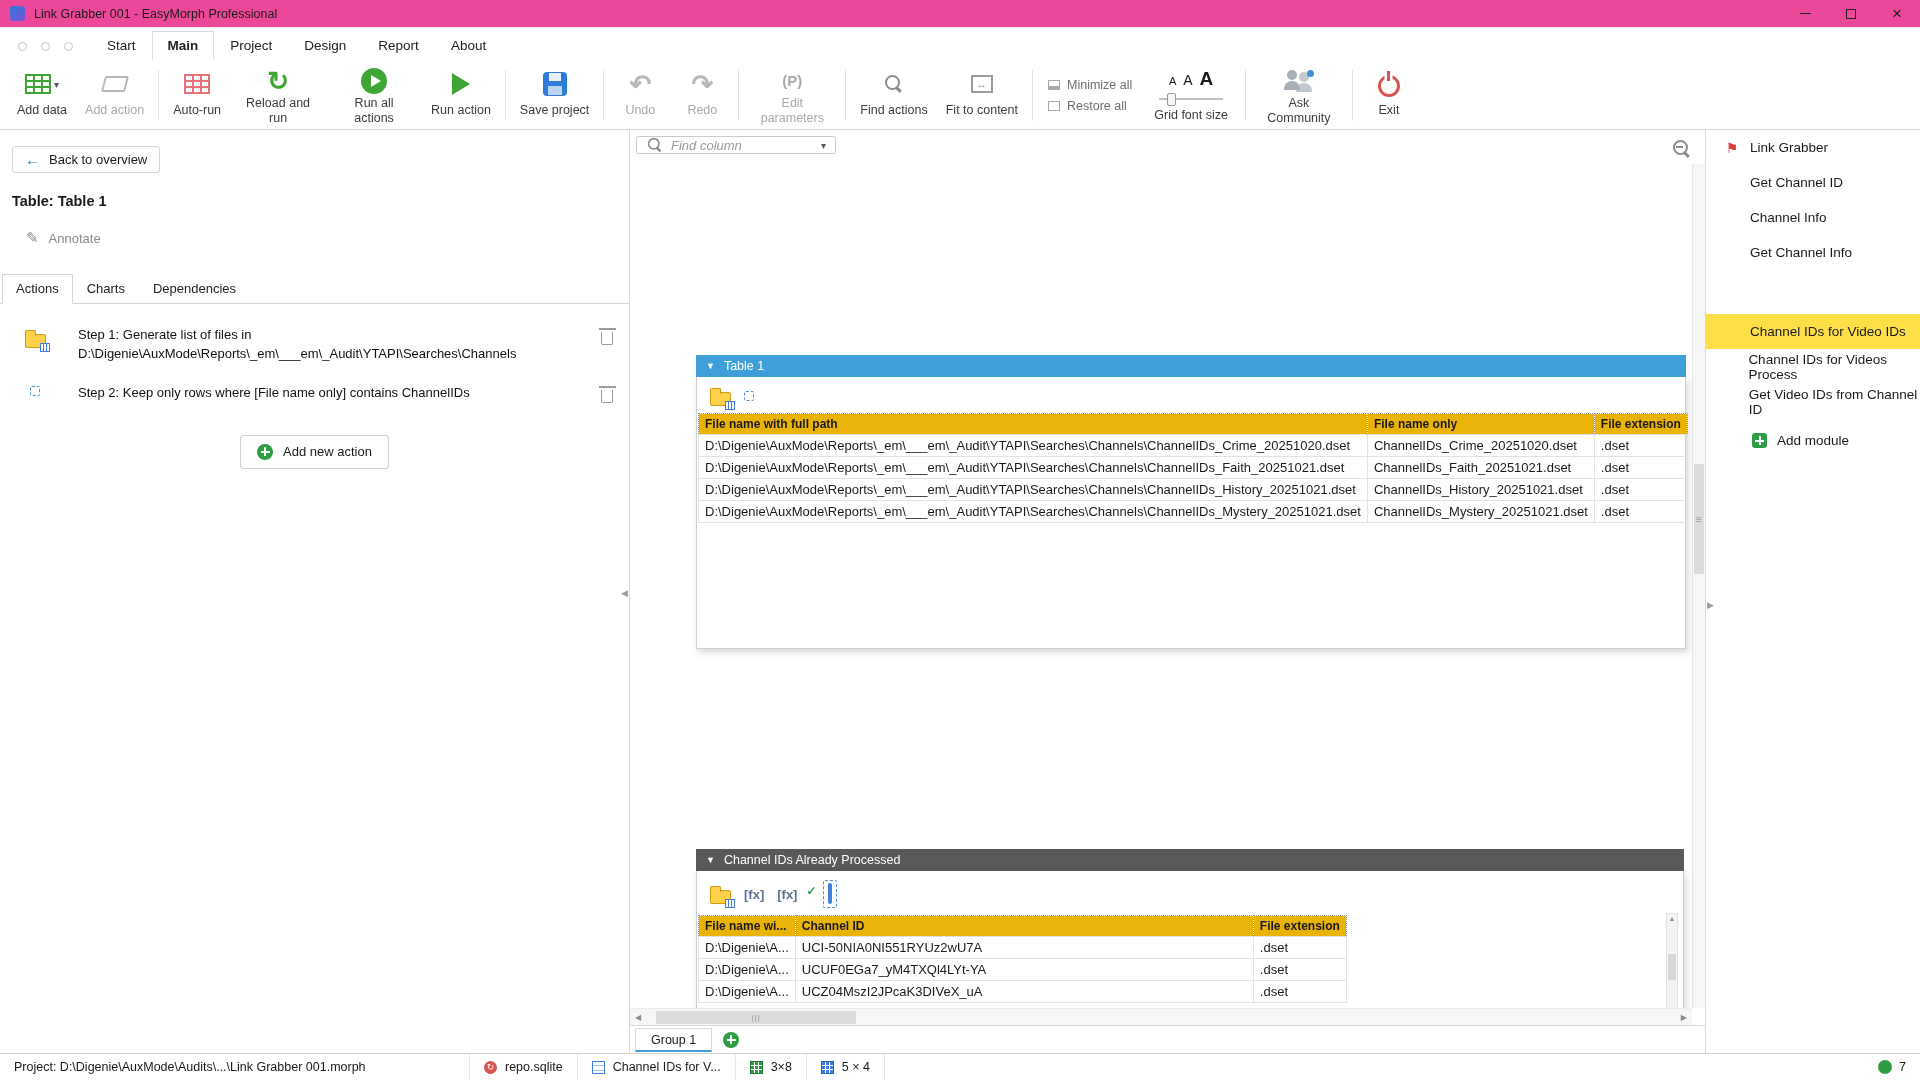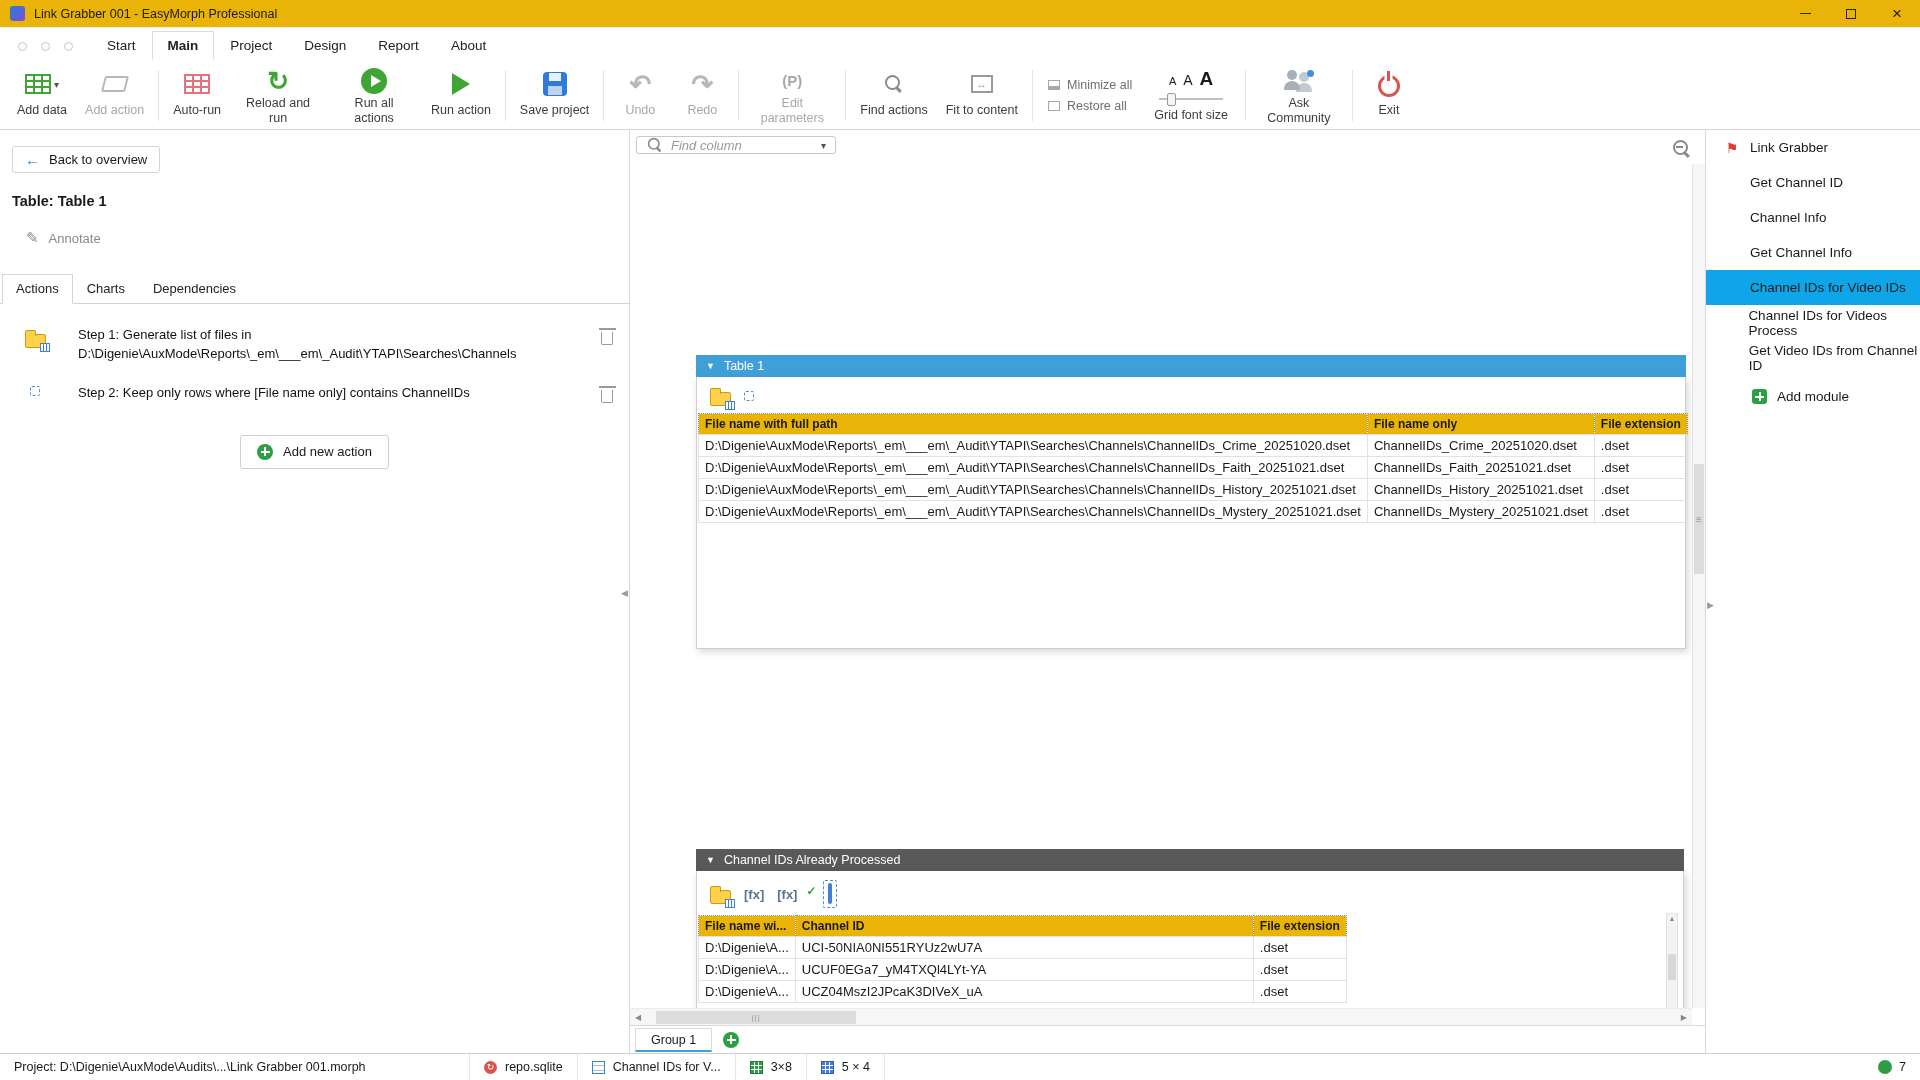--- a/index.html
+++ b/index.html
@@ -1,20 +1,20 @@
 <!DOCTYPE html>
 <html><head>
 <meta charset="utf-8">
 <style>
   * { margin:0; padding:0; box-sizing:border-box; }
   html,body { width:1920px; height:1080px; overflow:hidden; background:#fff;
     font-family:"Liberation Sans", sans-serif; color:#1a1a1a; }
 
   
-  .titlebar { position:absolute; top:0; left:0; right:0; height:28px; background:#eab308;
+  .titlebar { position:absolute; top:0; left:0; right:0; height:28px; background:#ec4899;
     display:flex; align-items:center; border-bottom:1px solid #f0f0f0; }
   .app-icon { width:15px; height:15px; margin:0 9px 0 10px; border-radius:3px;
     background:linear-gradient(135deg,#2f7bd9 0%,#7a4fd9 100%); }
   .win-title { font-size:12.5px; }
   .win-controls { margin-left:auto; display:flex; height:100%; }
   .win-btn { width:46px; height:100%; display:flex; align-items:center; justify-content:center; }
   .wb-min { width:11px; border-top:1px solid #222; display:block; }
   .wb-max { width:10px; height:10px; border:1px solid #222; display:block; }
   .wb-close { font-size:17px; line-height:1; color:#222; }
 
@@ -191,21 +191,21 @@
   .collapse-r { position:absolute; left:1px; top:470px; font-size:9px; color:#9a9a9a; }
   .rp-head { display:flex; align-items:center; justify-content:space-between; padding:16px 16px 12px 18px; }
   .rp-title { font-weight:bold; font-size:14.5px; }
   .tune-ic { position:relative; width:18px; height:14px; }
   .tune-ic::before { content:''; position:absolute; left:2px; top:1px; width:13px; height:3px;
     background:#2f7bd9; transform:rotate(-35deg); }
   .tune-ic::after { content:''; position:absolute; left:4px; top:8px; width:13px; height:3px;
     background:#f5b83d; transform:rotate(-35deg); }
   .module-item { height:35px; display:flex; align-items:center; gap:10px; padding-left:18px;
     font-size:13.5px; }
-  .module-item.active { background:#0ea5e9; }
+  .module-item.active { background:#fde047;margin-top:44px; }
   .mi-icon { width:16px; text-align:center; color:#e03c31; font-size:14px; }
   .add-module { display:flex; align-items:center; gap:10px; padding-left:46px; margin-top:14px; font-size:13.5px; }
   .gsq { width:15px; height:15px; background:#2e9e44; border-radius:3px; position:relative; }
   .gsq::before { content:''; position:absolute; left:3px; top:6.5px; width:9px; height:2px; background:#fff; }
   .gsq::after { content:''; position:absolute; left:6.5px; top:3px; width:2px; height:9px; background:#fff; }
 
   
   .statusbar { position:absolute; left:0; right:0; bottom:0; height:27px; border-top:1px solid #cfcfcf;
     display:flex; align-items:stretch; background:#fff; font-size:12.5px; }
   .sb-item { display:flex; align-items:center; gap:8px; padding:0 14px; border-right:1px solid #e8e8e8; }

